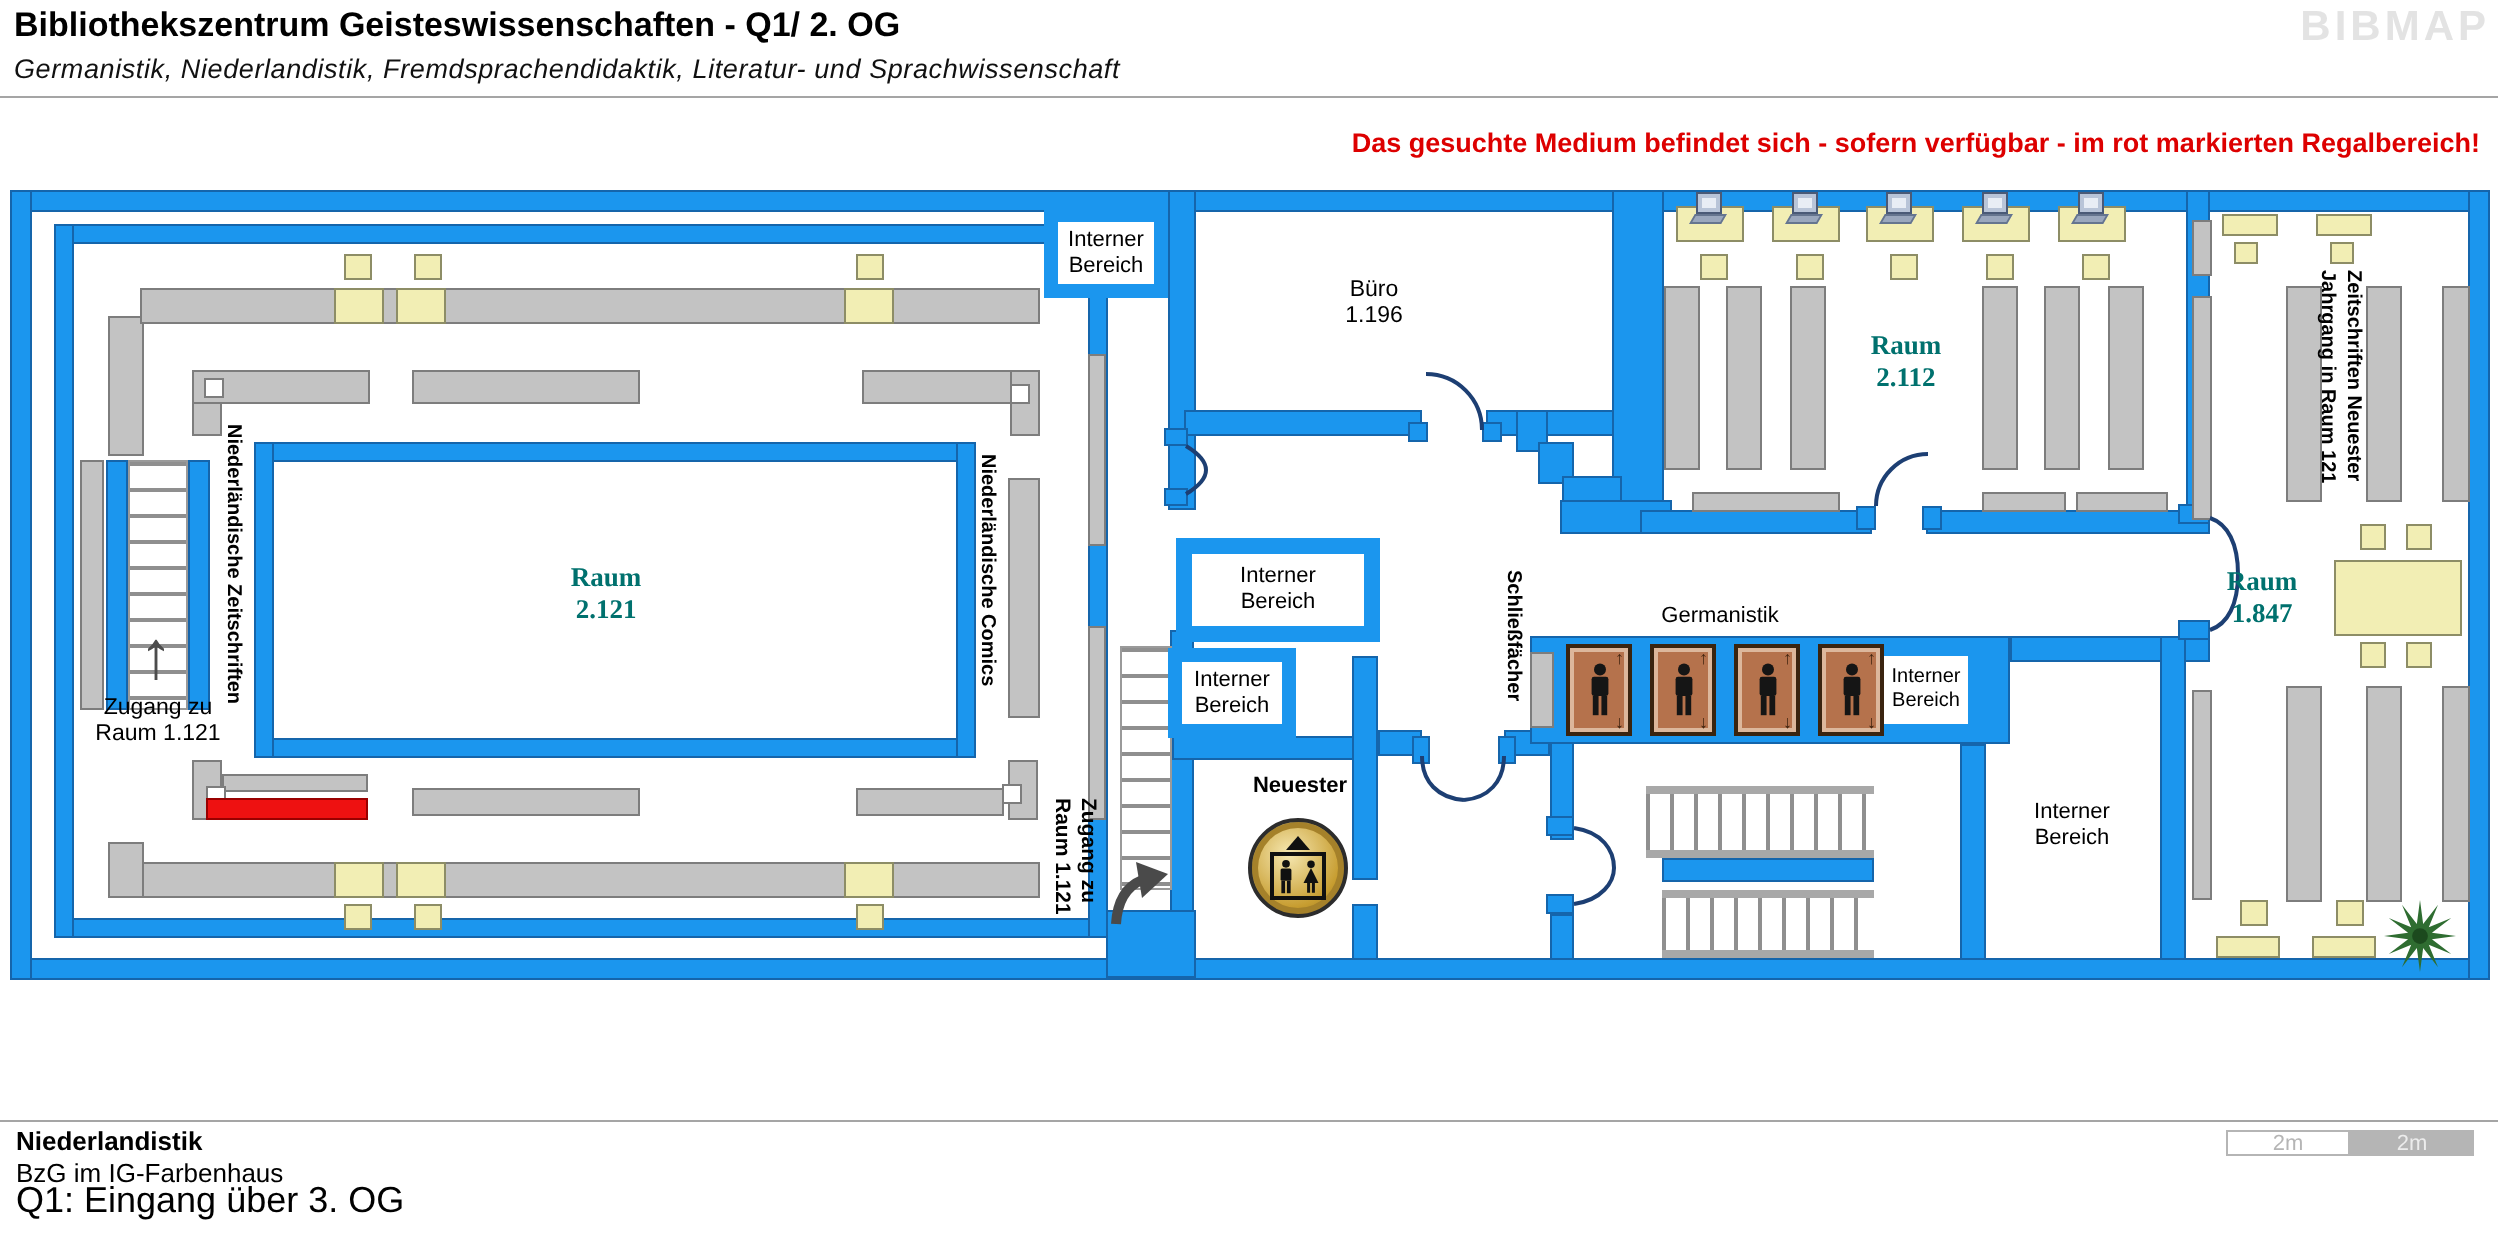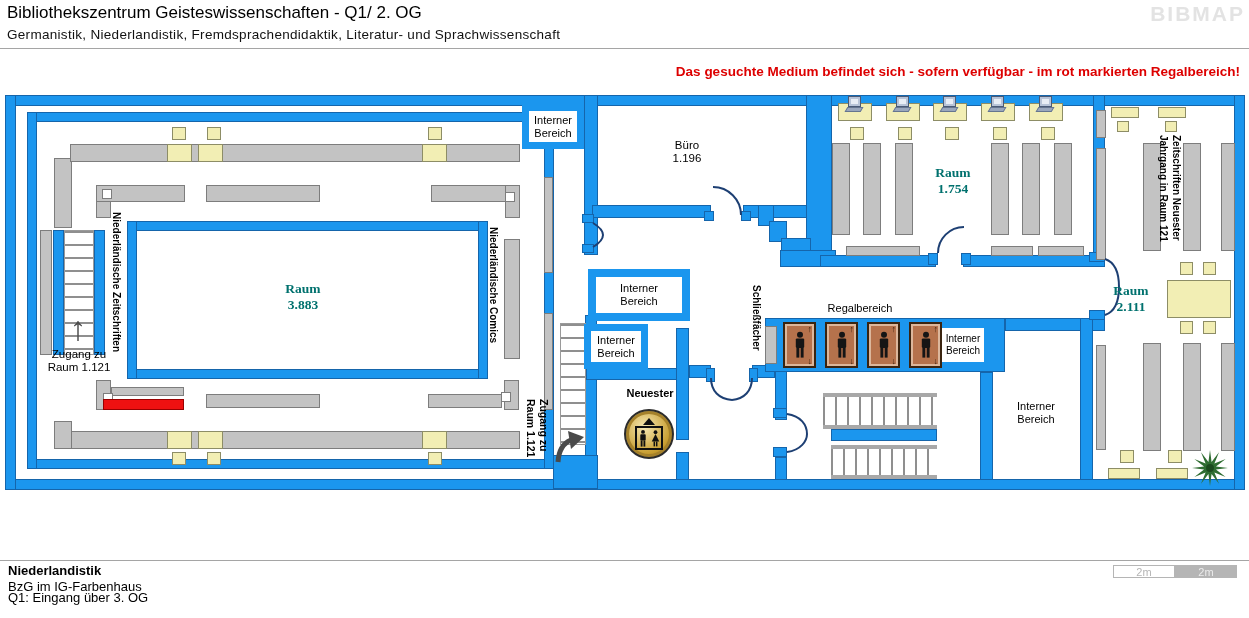--- a/index.html
+++ b/index.html
@@ -10,22 +10,22 @@
   .wall{background:var(--wall,#1b96ee);border:1px solid #1565ab;}
   .white{background:#fff;}
   .shelf{background:var(--shelf,#c3c3c3);border:1px solid #7d7d7d;}
   .table{background:var(--furniture,#f2eeb4);border:1px solid #8d8d66;}
   .chair{background:var(--furniture,#f2eeb4);border:1px solid #8d8d66;}
   .wsq{background:#fff;border:1px solid #7d7d7d;}
   .red{background:var(--highlight,#ee1111);border:1px solid #990000;}
   .stepsV{background:repeating-linear-gradient(to bottom,#8f8f8f 0 2px,#fff 2px 13px);border:1px solid #9a9a9a;}
   .stepsH{background:repeating-linear-gradient(to right,#8f8f8f 0 2px,#fff 2px 12px);border-top:4px solid #a8a8a8;border-bottom:4px solid #a8a8a8;}
   
-  .title{left:7px;top:3px;font-size:17px;font-weight:normal;white-space:nowrap;}
-  .subtitle{left:7px;top:27px;font-size:13.5px;color:#111;white-space:nowrap;letter-spacing:.3px;}
+  .title{left:7px;top:3px;font-size:17px;font-weight:bold;white-space:nowrap;}
+  .subtitle{left:7px;top:27px;font-size:13.5px;color:#111;white-space:nowrap;letter-spacing:.3px;font-style:italic;}
   .logo{right:4px;top:2px;font-size:21px;font-weight:bold;color:#e3e3e3;letter-spacing:2px;}
   .notice{right:9px;top:64px;font-size:13.5px;font-weight:bold;color:var(--notice,#dd0000);white-space:nowrap;}
   .hr{left:0;width:1249px;height:1px;background:#a5a5a5;}
   .slabel{font-size:11px;line-height:13px;text-align:center;color:#000;}
   .rlabel{font-family:"Liberation Serif",serif;font-weight:bold;color:var(--room_label,#00716e);
           font-size:13.5px;line-height:16px;text-align:center;}
   .vtext{writing-mode:vertical-rl;font-size:10px;font-weight:bold;line-height:13px;white-space:nowrap;}
   .vtext span{display:block;}
   .ib{background:#fff;border:7px solid var(--wall,#1b96ee);display:flex;flex-direction:column;
       align-items:center;justify-content:center;}
@@ -48,21 +48,21 @@
             justify-content:center;gap:4px;padding-bottom:1px;box-sizing:border-box;}
   
   .pc{width:18px;height:15px;}
   .pc::before{content:"";position:absolute;left:3px;top:0;width:11px;height:9px;background:#e8edf5;
               border:1px solid #4a5a77;box-shadow:inset 0 0 0 2px #b8c4d8;}
   .pc::after{content:"";position:absolute;left:1px;top:11px;width:14px;height:3px;background:#9aa7bd;
              border:1px solid #65758f;transform:skewX(-30deg);}
   
   .f1{left:8px;top:563px;font-size:13px;font-weight:bold;}
   .f2{left:8px;top:579px;font-size:13px;}
-  .f3{left:8px;top:590px;font-size:13px;}
+  .f3{left:8px;top:590px;font-size:18px;}
   .scale-a{left:1113px;top:565px;width:62px;height:13px;background:#fff;border:1px solid #b5b5b5;
            color:#b5b5b5;font-size:11px;line-height:12px;text-align:center;}
   .scale-b{left:1175px;top:565px;width:62px;height:13px;background:#b5b5b5;border:1px solid #b5b5b5;
            color:#ececec;font-size:11px;line-height:12px;text-align:center;}
 </style>
 </head>
 <body>
 
 <div class="abs title">Bibliothekszentrum Geisteswissenschaften - Q1/ 2. OG</div>
 <div class="abs subtitle">Germanistik, Niederlandistik, Fremdsprachendidaktik, Literatur- und Sprachwissenschaft</div>
@@ -219,29 +219,29 @@
       <path d="M1105,315 C1114,312 1119,302 1119,287"></path>
     </g>
     <g>
       <path d="M558,462 Q559,445 571,440" fill="none" stroke="#4a4a4a" stroke-width="5"></path>
       <polygon points="568,431 584,437 571,449" fill="#4a4a4a"></polygon>
     </g>
   </svg>
 
   <div class="abs rlabel" style="left:271px;top:281px;width:64px">
     <span>Raum</span><br>
-    <span>3.883</span>
+    <span>2.121</span>
   </div>
   <div class="abs rlabel" style="left:921px;top:165px;width:64px">
     <span>Raum</span><br>
-    <span>1.754</span>
+    <span>2.112</span>
   </div>
   <div class="abs rlabel" style="left:1099px;top:283px;width:64px">
     <span>Raum</span><br>
-    <span>2.111</span>
+    <span>1.847</span>
   </div>
   <div class="abs slabel" style="left:656px;top:139px;width:62px;font-size:11.5px">
     <span>Büro</span><br>
     <span>1.196</span>
   </div>
 
   <div class="abs ib" style="left:522px;top:104px;width:62px;height:45px">
     <div class="slabel"><span>Interner</span><br>
     <span>Bereich</span></div>
   </div>
@@ -255,21 +255,21 @@
   </div>
   <div class="abs ib ib-small" style="left:936px;top:322px;width:54px;height:46px;border-width:6px">
     <div class="slabel"><span>Interner</span><br>
     <span>Bereich</span></div>
   </div>
   <div class="abs slabel" style="left:994px;top:400px;width:84px">
     <span>Interner</span><br>
     <span>Bereich</span>
   </div>
 
-  <div class="abs slabel" style="left:820px;top:302px;width:80px;font-size:11px">Regalbereich</div>
+  <div class="abs slabel" style="left:820px;top:302px;width:80px;font-size:11px">Germanistik</div>
   <div class="abs slabel" style="left:616px;top:387px;width:68px;font-weight:bold">Neuester</div>
   <div class="abs slabel" style="left:38px;top:348px;width:82px;font-size:11.5px">
     <span>Zugang zu</span><br>
     <span>Raum 1.121</span>
   </div>
 
   <div class="abs vtext" style="left:110px;top:212px;height:165px">Niederländische Zeitschriften</div>
   <div class="abs vtext" style="left:487px;top:227px;height:140px">Niederländische Comics</div>
   <div class="abs vtext" style="left:750px;top:285px;height:88px">Schließfächer</div>
   <div class="abs vtext" style="left:1157px;top:135px;height:126px">

